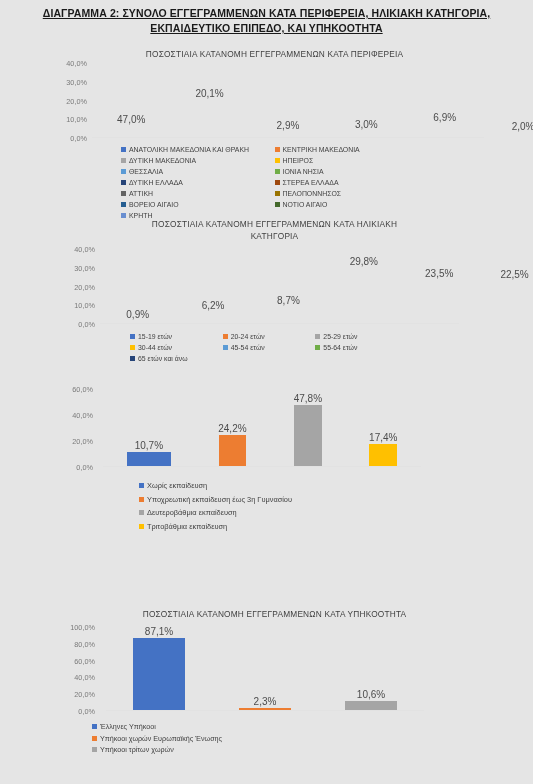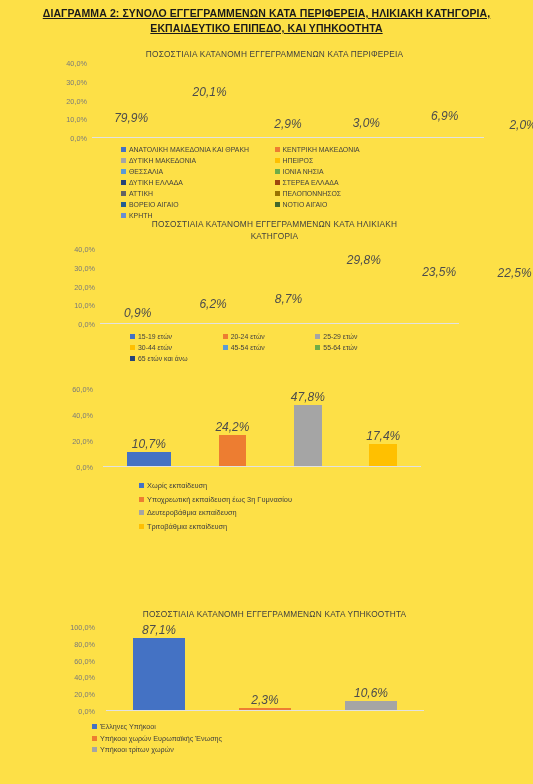--- a/index.html
+++ b/index.html
@@ -3,21 +3,21 @@
 <meta charset="utf-8">
 <style>
   * { box-sizing: border-box; }
   html, body {
     margin: 0; padding: 0;
     width: 533px; height: 784px;
     background: #ffffff;
     font-family: "Liberation Sans", sans-serif;
     overflow: hidden;
   }
-  .page { position: relative; width: 533px; height: 784px; background:#fde047; }
+  .page { position: relative; width: 533px; height: 784px; background:#e5e5e5; }
 
   
   .doc-title {
     position: absolute; left: 8px; top: 6px; width: 517px;
     text-align: center;
     font-size: 10.5px; font-weight: bold; line-height: 15px;
     color: #1a1a1a;
     text-decoration: underline;
     letter-spacing: .1px;
   }
@@ -52,21 +52,21 @@
     display: flex; align-items: flex-end;
   }
   .barcell {
     position: relative; height: 100%;
     display: flex; align-items: flex-end; justify-content: center;
   }
   .bar { width: 100%; position: relative; }
   .bar-label {
     position: absolute; left: 50%; transform: translateX(-50%);
     bottom: 100%; margin-bottom: 1px;
-    font-size: 12px; color: #4c4c4c; white-space: nowrap; font-style: italic;
+    font-size: 10px; color: #4c4c4c; white-space: nowrap;
   }
 
   
   .legend { display: flex; flex-wrap: wrap; }
   .legend-item {
     display: flex; align-items: center;
     font-size: 6.9px; color: #3f3f3f;
     line-height: 11px; white-space: nowrap;
   }
   .swatch {
@@ -93,21 +93,21 @@
           <div class="ytick" style="top: 100%;">0,0%</div>
           <div class="ytick" style="top: 75%;">10,0%</div>
           <div class="ytick" style="top: 50%;">20,0%</div>
           <div class="ytick" style="top: 25%;">30,0%</div>
           <div class="ytick" style="top: 0%;">40,0%</div>
         </div>
       <div class="plot" id="plot-1" style="left:84px; right:57px;">
         <div class="bars" id="bars-1">
             <div class="barcell" style="flex: 1 1 0px; padding: 0px 10%;">
               <div class="bar" style="height: 15%; background: rgb(68, 114, 196);">
-                <div class="bar-label">79,9%</div>
+                <div class="bar-label">47,0%</div>
               </div>
             </div>
             <div class="barcell" style="flex: 1 1 0px; padding: 0px 10%;">
               <div class="bar" style="height: 50.25%; background: rgb(237, 125, 49);">
                 <div class="bar-label">20,1%</div>
               </div>
             </div>
             <div class="barcell" style="flex: 1 1 0px; padding: 0px 10%;">
               <div class="bar" style="height: 7.25%; background: rgb(165, 165, 165);">
                 <div class="bar-label">2,9%</div>

